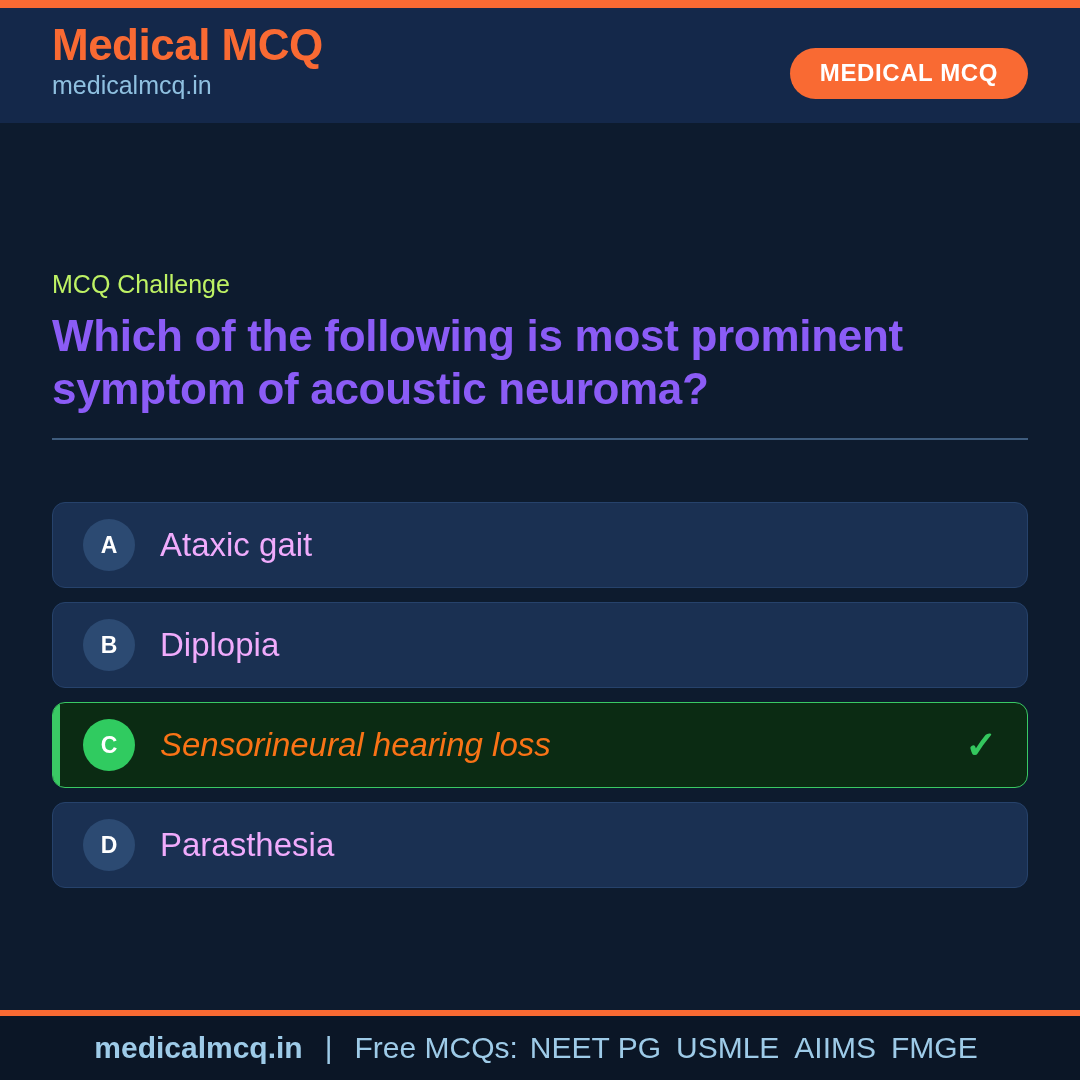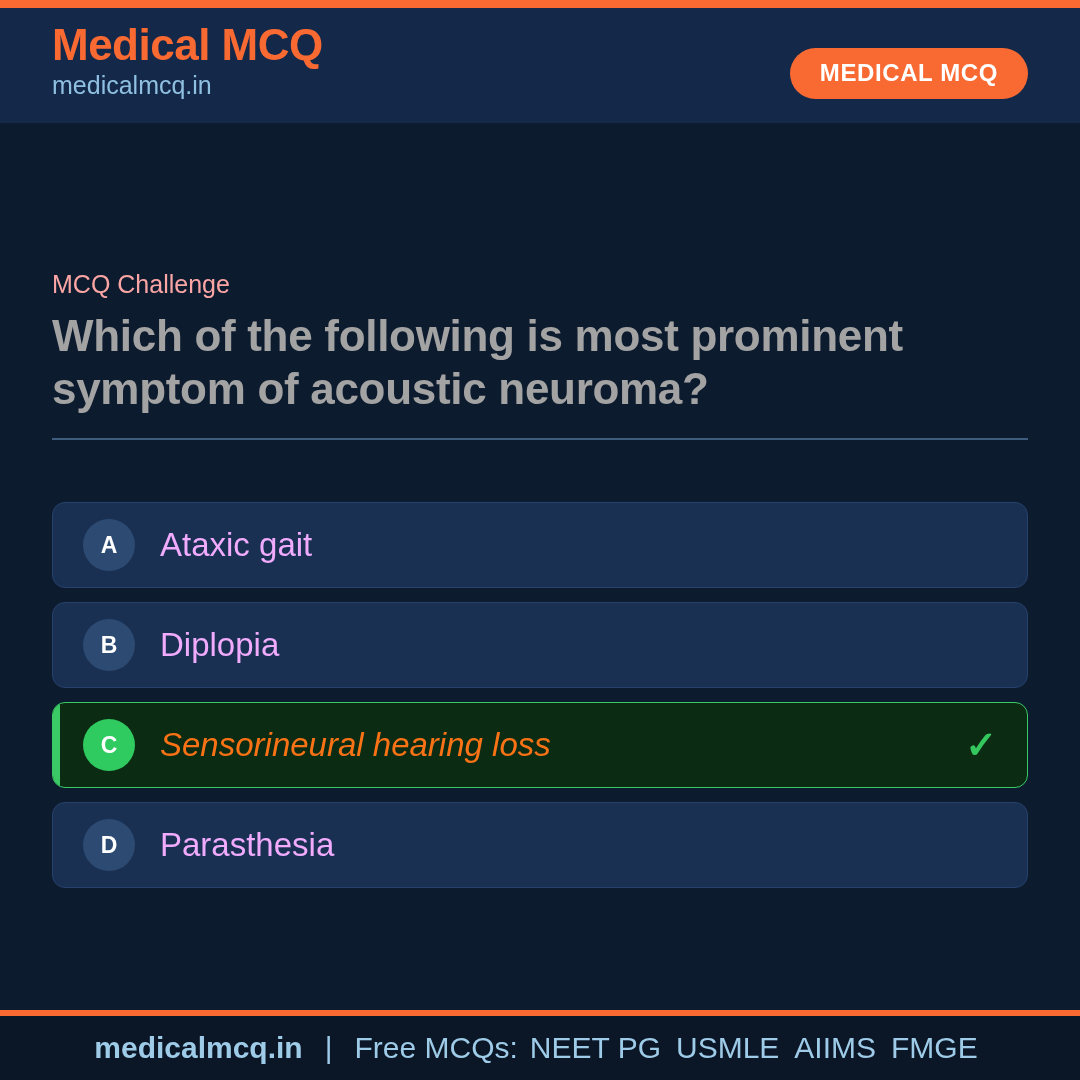--- a/index.html
+++ b/index.html
@@ -77,28 +77,28 @@
   }
 
   .q-block {
     position: absolute;
     left: 52px;
     top: 148px;
     width: 976px;
   }
   .q-kicker {
     font-size: 25px;
-    color: #fca5a5;
+    color: #bef264;
     line-height: 1.1;
     margin-bottom: 10px;
   }
   .q-text {
     font-size: 44px;
     font-weight: bold;
-    color: #a3a3a3;
+    color: #8b5cf6;
     line-height: 1.22;
     letter-spacing: -0.3px;
   }
   .q-divider {
     margin-top: 22px;
     width: 976px;
     height: 2px;
     background: #3e5c7d;
   }
 

